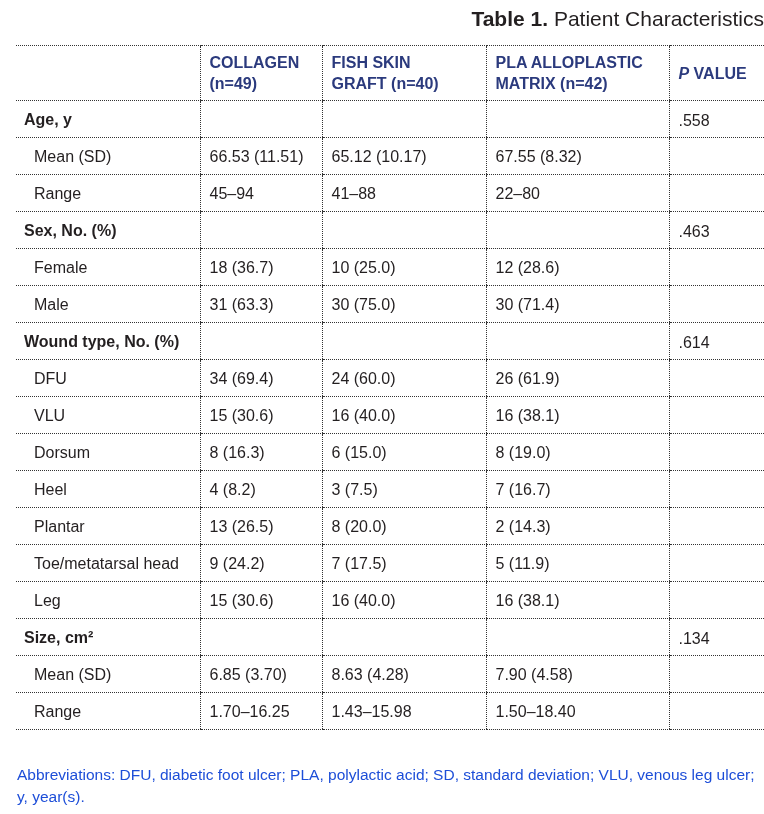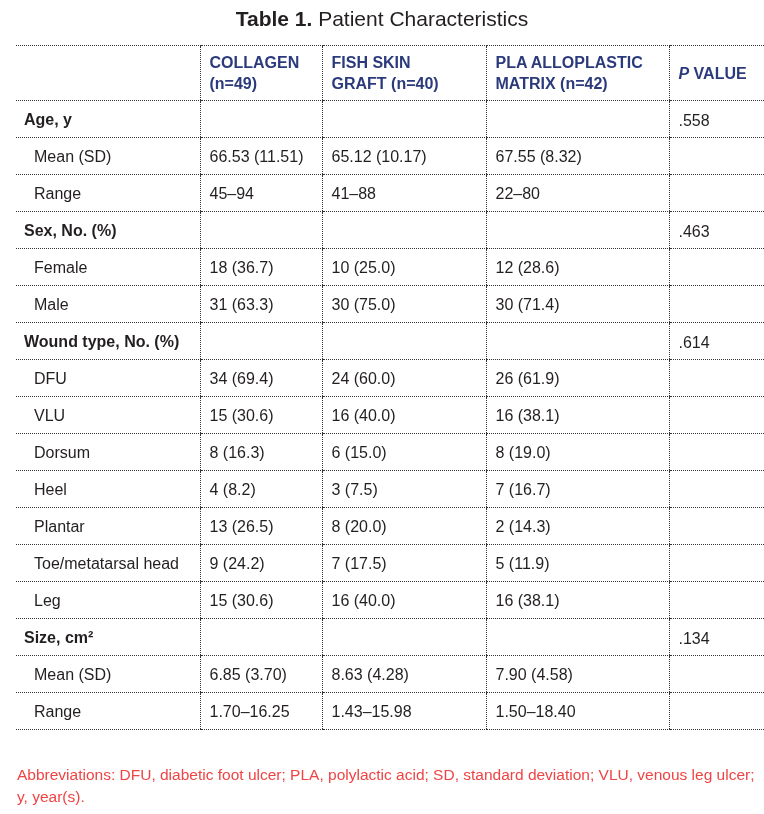--- a/index.html
+++ b/index.html
@@ -13,21 +13,21 @@
       position: relative;
       font-family: "Liberation Sans", "DejaVu Sans", sans-serif;
       color: #231f20;
       overflow: hidden;
     }
     .title {
       position: absolute;
       top: 6px;
       left: 0;
       width: 764px;
-      text-align: center;
+      text-align: right;
       font-size: 21px;
       line-height: 26px;
       color: #231f20;
     }
     .title .bold { font-weight: bold; }
     table {
       position: absolute;
       top: 45px;
       left: 8px;
       width: 756px;
@@ -69,21 +69,21 @@
     td.sub { padding-left: 18px; }
     td.p { vertical-align: middle; padding-top: 2px; }
     tr.tall td.p { padding-top: 8px; }
     .footnote {
       position: absolute;
       top: 764px;
       left: 17px;
       width: 740px;
       font-size: 15.5px;
       line-height: 22px;
-      color: #ef4444;
+      color: #1d4ed8;
     }
   </style>
 </head>
 <body>
 
 <div class="title">
   <span class="bold">Table 1.</span>
   <span>Patient Characteristics</span>
 </div>
 

